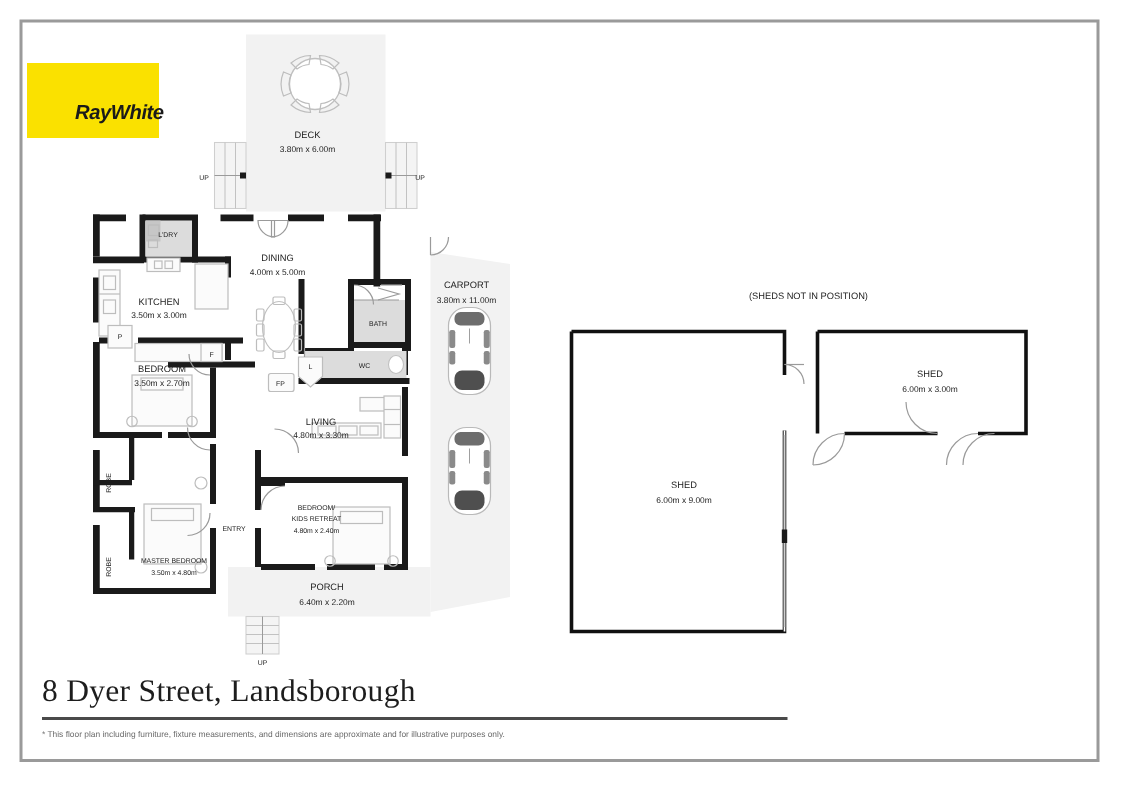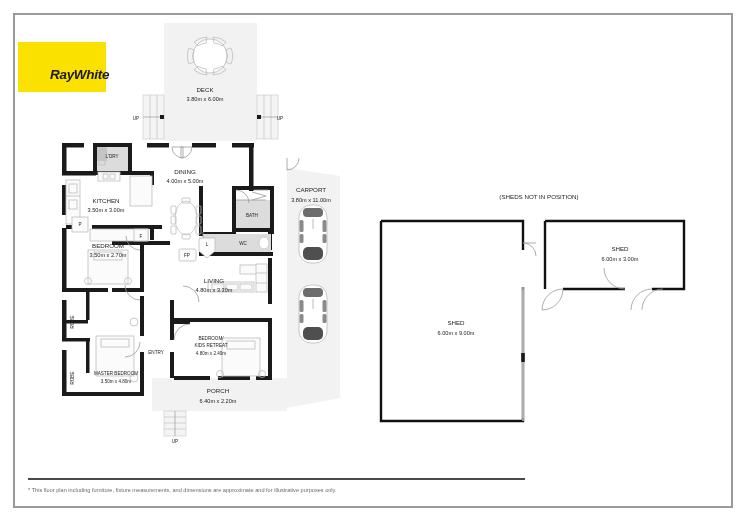--- a/index.html
+++ b/index.html
@@ -346,16 +346,17 @@
       <text class="roomname" x="620" y="251">SHED</text>
       <text class="roomdim" x="620" y="261">6.00m x 3.00m</text>
     </g>
   </svg>
   </div>
 
   <div id="brand">
     <div id="brand-text">RayWhite</div>
   </div>
 
+  <div id="title">8 Dyer Street, Landsborough</div>
   <div id="rule"></div>
   <div id="disclaimer">* This floor plan including furniture, fixture measurements, and dimensions are approximate and for illustrative purposes only.</div>
 
 </div>
 
 </body></html>

